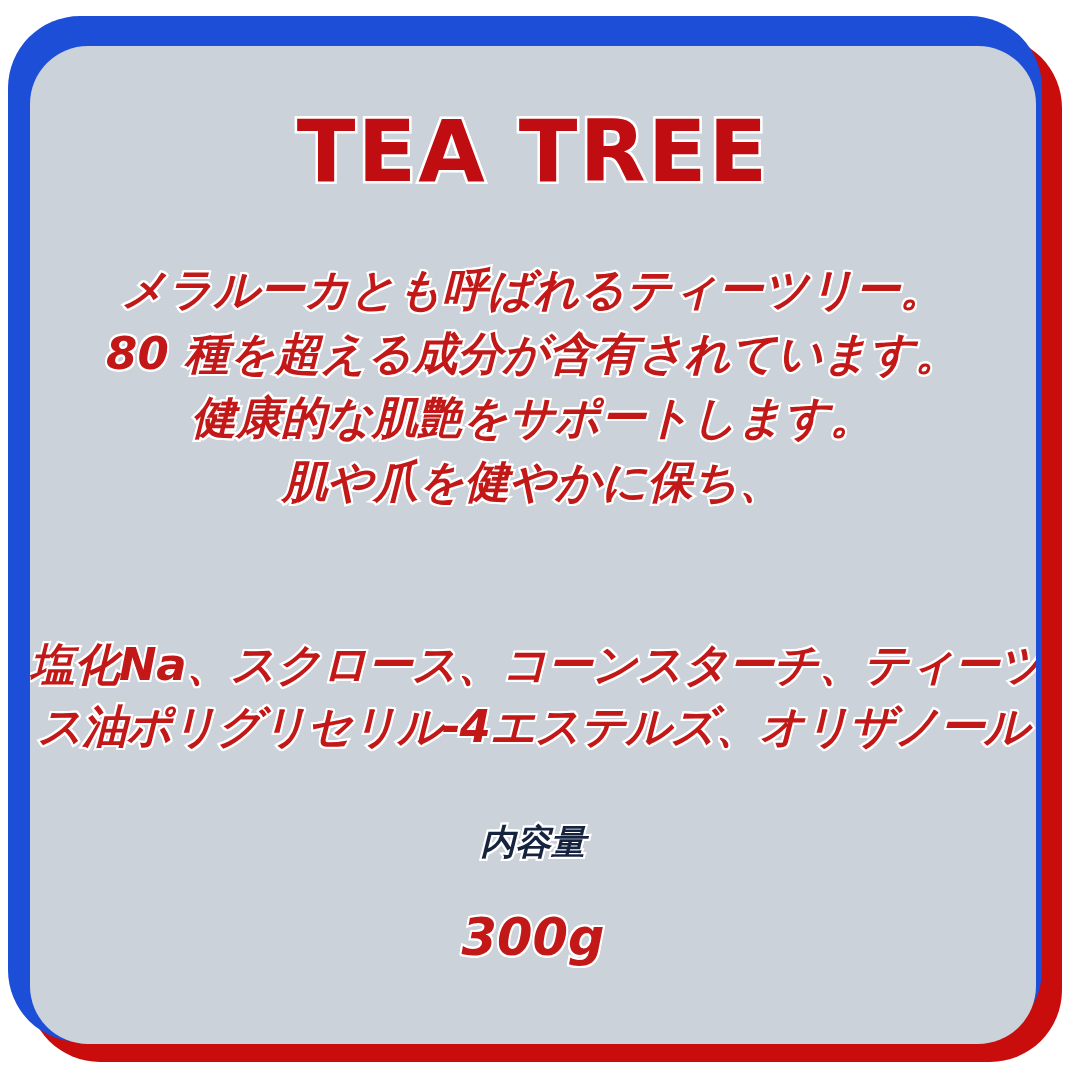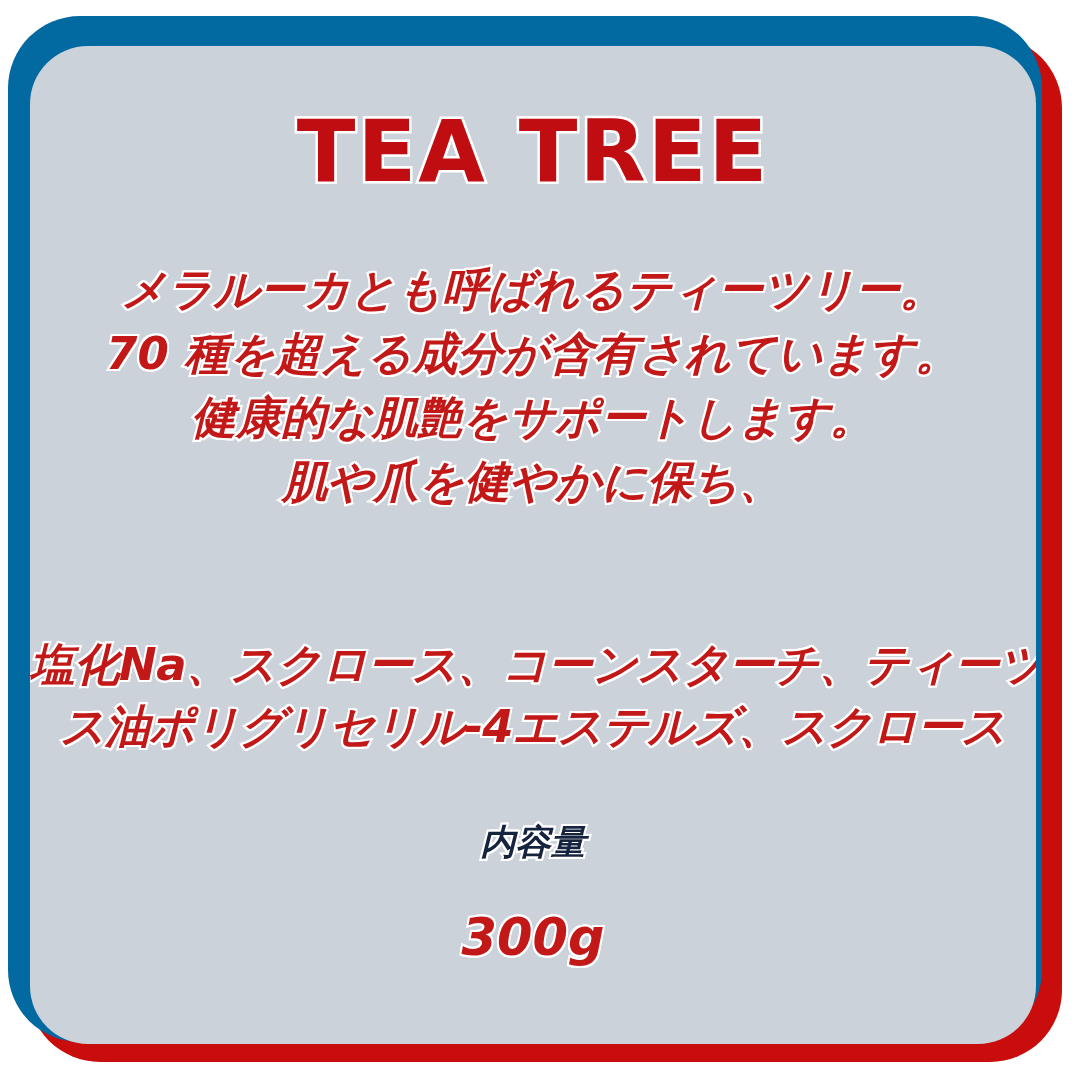--- a/index.html
+++ b/index.html
@@ -36,21 +36,21 @@
   }
 
   
   .card-outer {
     position: absolute;
     left: 8px;
     top: 16px;
     width: 1034px;
     height: 1026px;
     border-radius: 72px;
-    background: #0369a1;
+    background: #1d4ed8;
     box-sizing: border-box;
   }
 
   
   .card-inner {
     position: absolute;
     left: 22px;
     top: 30px;
     width: 1006px;
     height: 998px;
@@ -181,29 +181,29 @@
 
   <div class="card-outer">
 
     <div class="card-inner">
       <div class="content">
 
         <div class="title">TEA TREE</div>
 
         <div class="desc">
           <div class="line hand halo red">メラルーカとも呼ばれるティーツリー。</div>
-          <div class="line hand halo red">70 種を超える成分が含有されています。</div>
+          <div class="line hand halo red">80 種を超える成分が含有されています。</div>
           <div class="line hand halo red">健康的な肌艶をサポートします。</div>
           <div class="line hand halo red">肌や爪を健やかに保ち、</div>
         </div>
 
 
         <div class="ingr-body">
           <div class="line bleed hand halo red">塩化Na、スクロース、コーンスターチ、ティーツリー葉油、ババ</div>
-          <div class="line hand halo red">ス油ポリグリセリル-4エステルズ、スクロース</div>
+          <div class="line hand halo red">ス油ポリグリセリル-4エステルズ、オリザノール</div>
         </div>
 
         <div class="net">
           <div class="net-label hand halo navy">内容量</div>
           <div class="net-value hand halo red">300g</div>
         </div>
 
       </div>
     </div>
   </div>

